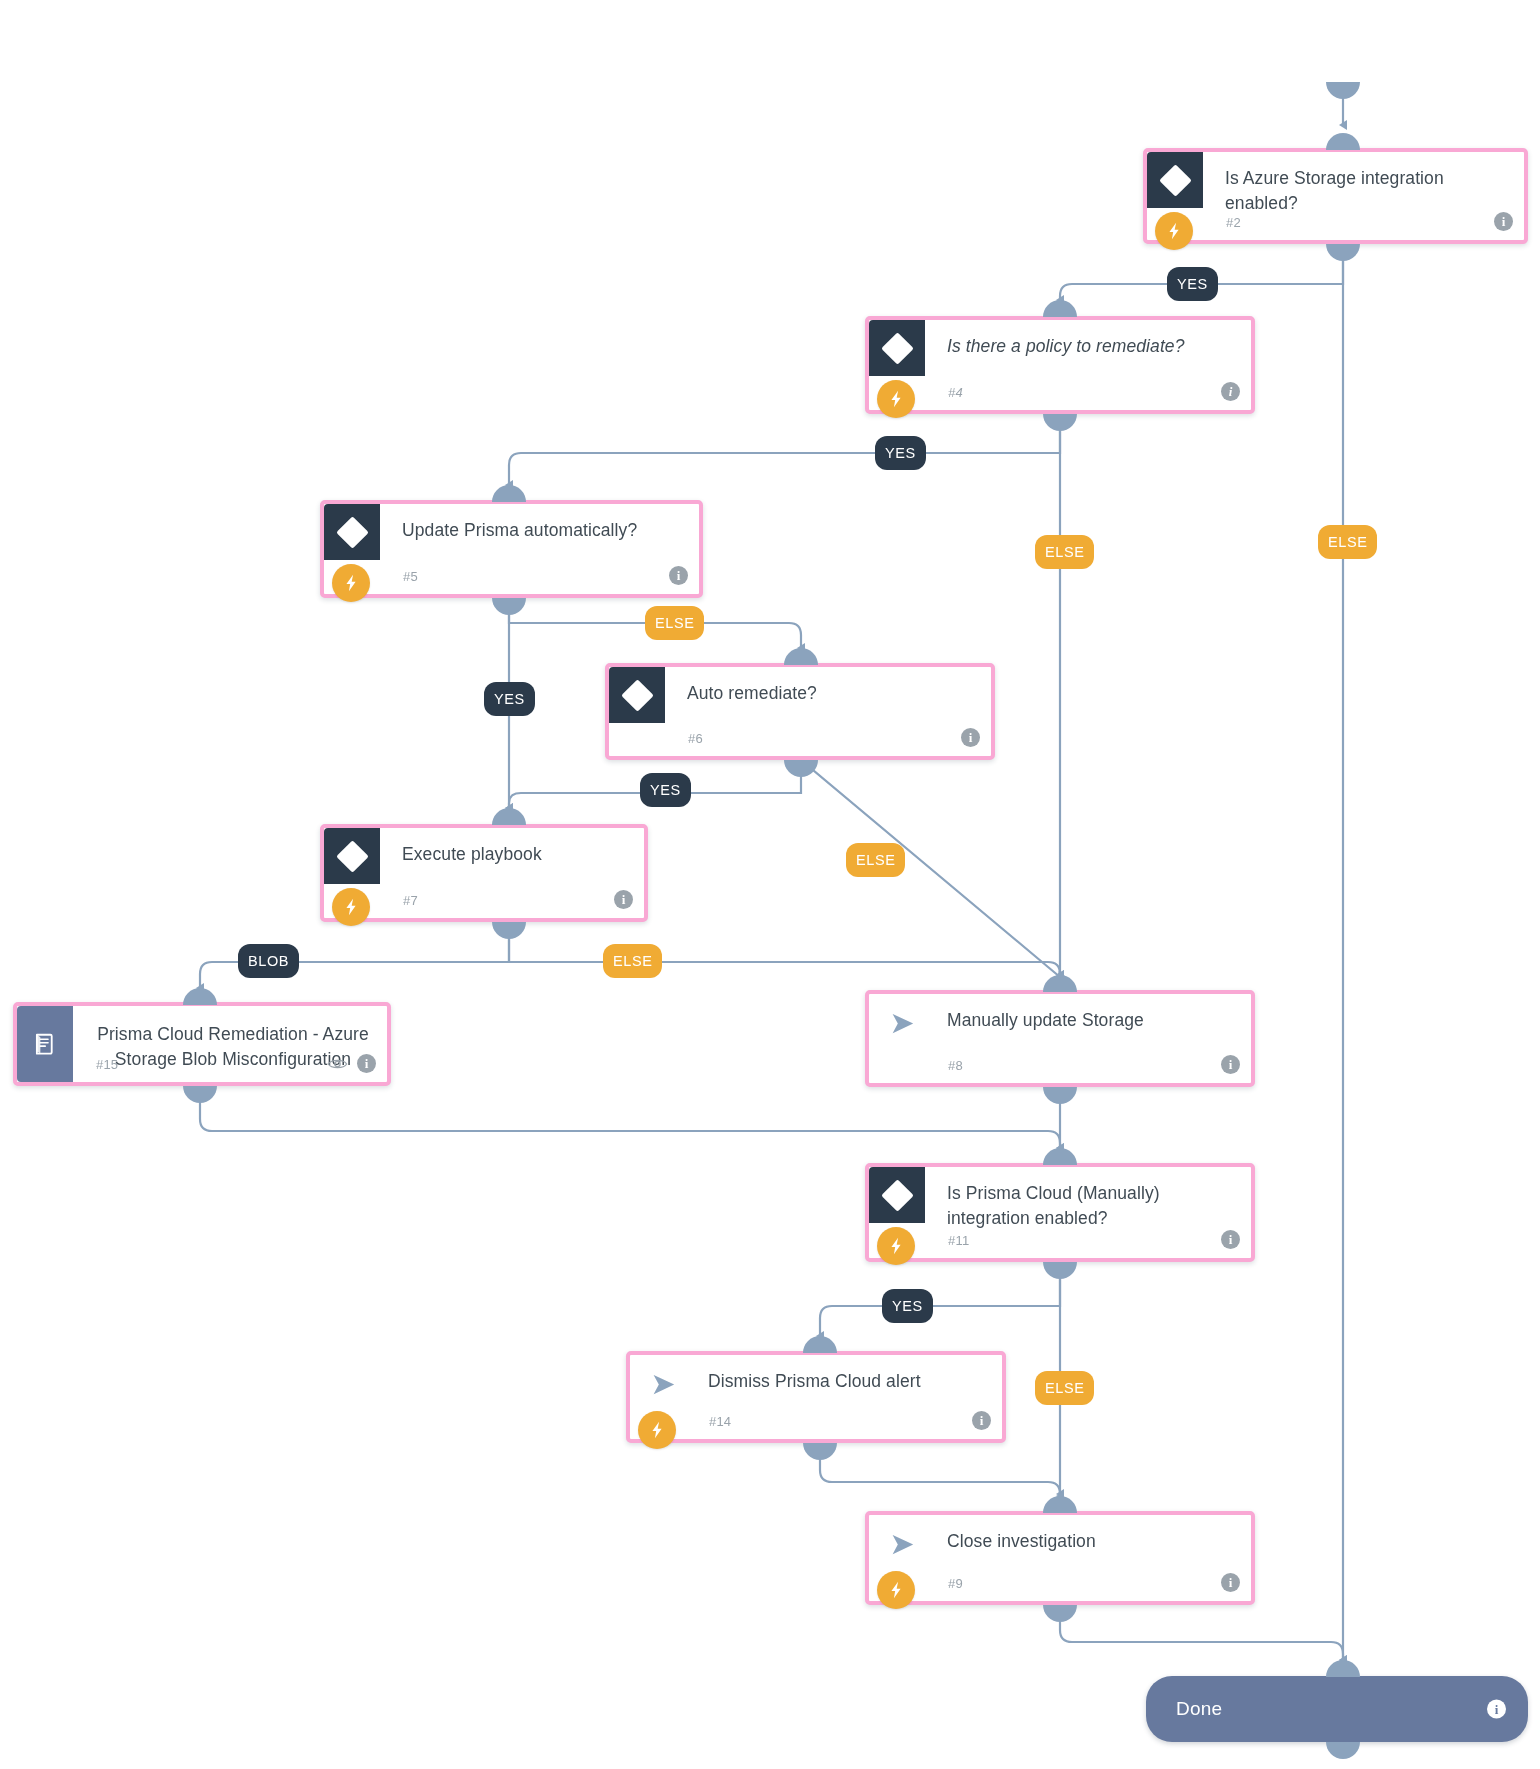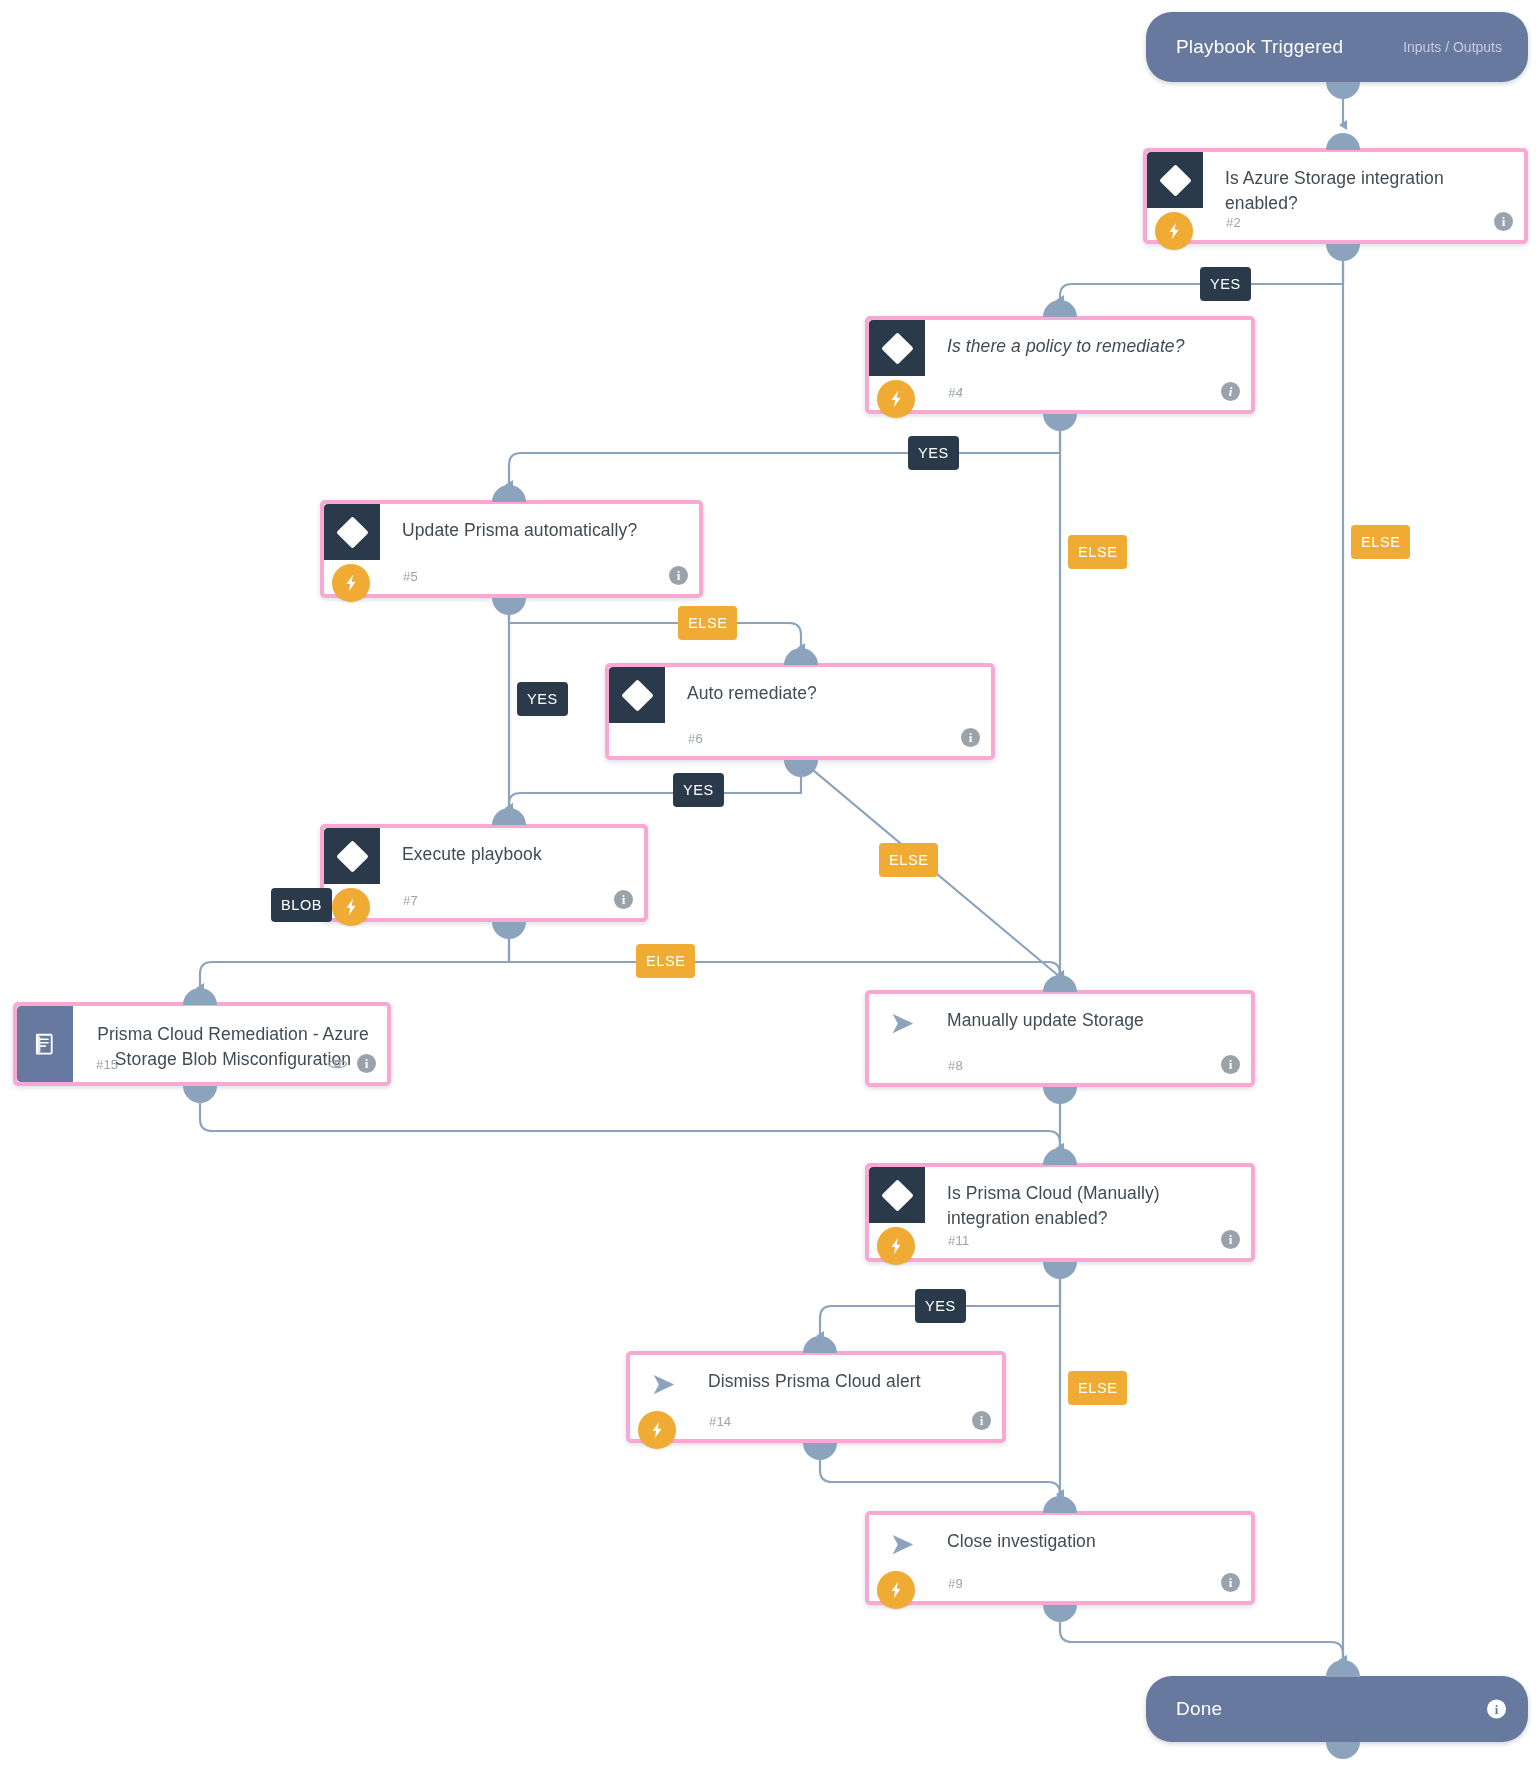--- a/index.html
+++ b/index.html
@@ -146,30 +146,29 @@
     font-family:"Liberation Serif", serif;
     line-height:19px;text-align:center;
     cursor:pointer;
   }
 
   
   .blabel{
     position:absolute;
     height:34px;
     min-width:46px;
-    border-radius:4px;
+    border-radius:12px;
     color:#ffffff;
     font-size:14.5px;
     letter-spacing:.6px;
     display:flex;align-items:center;justify-content:center;
     padding:0 10px;
     box-sizing:border-box;
     z-index:8;
     cursor:pointer;
-    margin-left:33px;
   }
   .blabel.dark{background:#2b3a4a;}
   .blabel.amber{background:#f0ab34;}
 
   
   .dome{
     position:absolute;
     width:34px;height:17px;
     background:#8ba3bd;
     z-index:6;
@@ -219,24 +218,20 @@
       <path d="M1060,1262 L1060,1306 Q1060,1306 1048,1306 L832,1306 Q820,1306 820,1318 L820,1336" marker-end="url(#arw)"></path>
 
       <path d="M1060,1262 L1060,1494" marker-end="url(#arw)"></path>
 
       <path d="M820,1443 L820,1470 Q820,1482 832,1482 L1048,1482 Q1060,1482 1060,1494 L1060,1496" marker-end="url(#arw)"></path>
 
       <path d="M1060,1605 L1060,1630 Q1060,1642 1072,1642 L1331,1642 Q1343,1642 1343,1654 L1343,1660" marker-end="url(#arw)"></path>
     </g>
   </svg>
 
-  <div class="pill" style="left:1146px;top:12px;width:382px;height:70px;">
-    <span class="pill-label">Playbook Triggered</span>
-    <span class="pill-sub">Inputs / Outputs</span>
-  </div>
   <div class="dome down" style="left:1326px;top:82px;"></div>
 
   <div class="dome up" style="left:1326px;top:133px;"></div>
   <div class="node" style="left:1143px;top:148px;width:385px;height:96px;">
     <div class="cond-badge">
         <i></i>
       </div>
     <div class="bolt" style="top:60px;">
       <svg width="20" height="20" viewBox="0 0 24 24">
           <path d="M14.5 2 L6.5 13.2 L11 13.2 L9.5 22 L17.5 10.4 L12.8 10.4 Z" fill="#ffffff"></path>
@@ -316,21 +311,21 @@
       <svg width="20" height="20" viewBox="0 0 24 24">
           <path d="M14.5 2 L6.5 13.2 L11 13.2 L9.5 22 L17.5 10.4 L12.8 10.4 Z" fill="#ffffff"></path>
         </svg>
     </div>
     <div class="title">Execute playbook</div>
     <div class="tasknum">#7</div>
     <div class="info">i</div>
   </div>
   <div class="dome down" style="left:492px;top:922px;"></div>
 
-  <div class="blabel dark" style="left:238px;top:888px;">BLOB</div>
+  <div class="blabel dark" style="left:238px;top:944px;">BLOB</div>
 
   <div class="blabel amber" style="left:603px;top:944px;">ELSE</div>
 
   <div class="dome up" style="left:183px;top:988px;"></div>
   <div class="node playbook" style="left:13px;top:1002px;width:378px;height:84px;">
     <div class="pb-side">
       <svg width="26" height="26" viewBox="0 0 24 24">
         <path d="M4.5 3.5 h12.5 a1.2 1.2 0 0 1 1.2 1.2 v15 a1.2 1.2 0 0 1 -1.2 1.2 h-12.5 z" fill="none" stroke="#ffffff" stroke-width="1.7" stroke-linejoin="round"></path>
         <path d="M7.6 7.6 h7.2 M7.6 10.8 h7.2 M7.6 14 h4.6" stroke="#ffffff" stroke-width="1.5" stroke-linecap="round"></path>
         <path d="M4.5 3.5 l3.2 2.2 v15 l-3.2 -1.8 z" fill="#ffffff" opacity=".85"></path>

